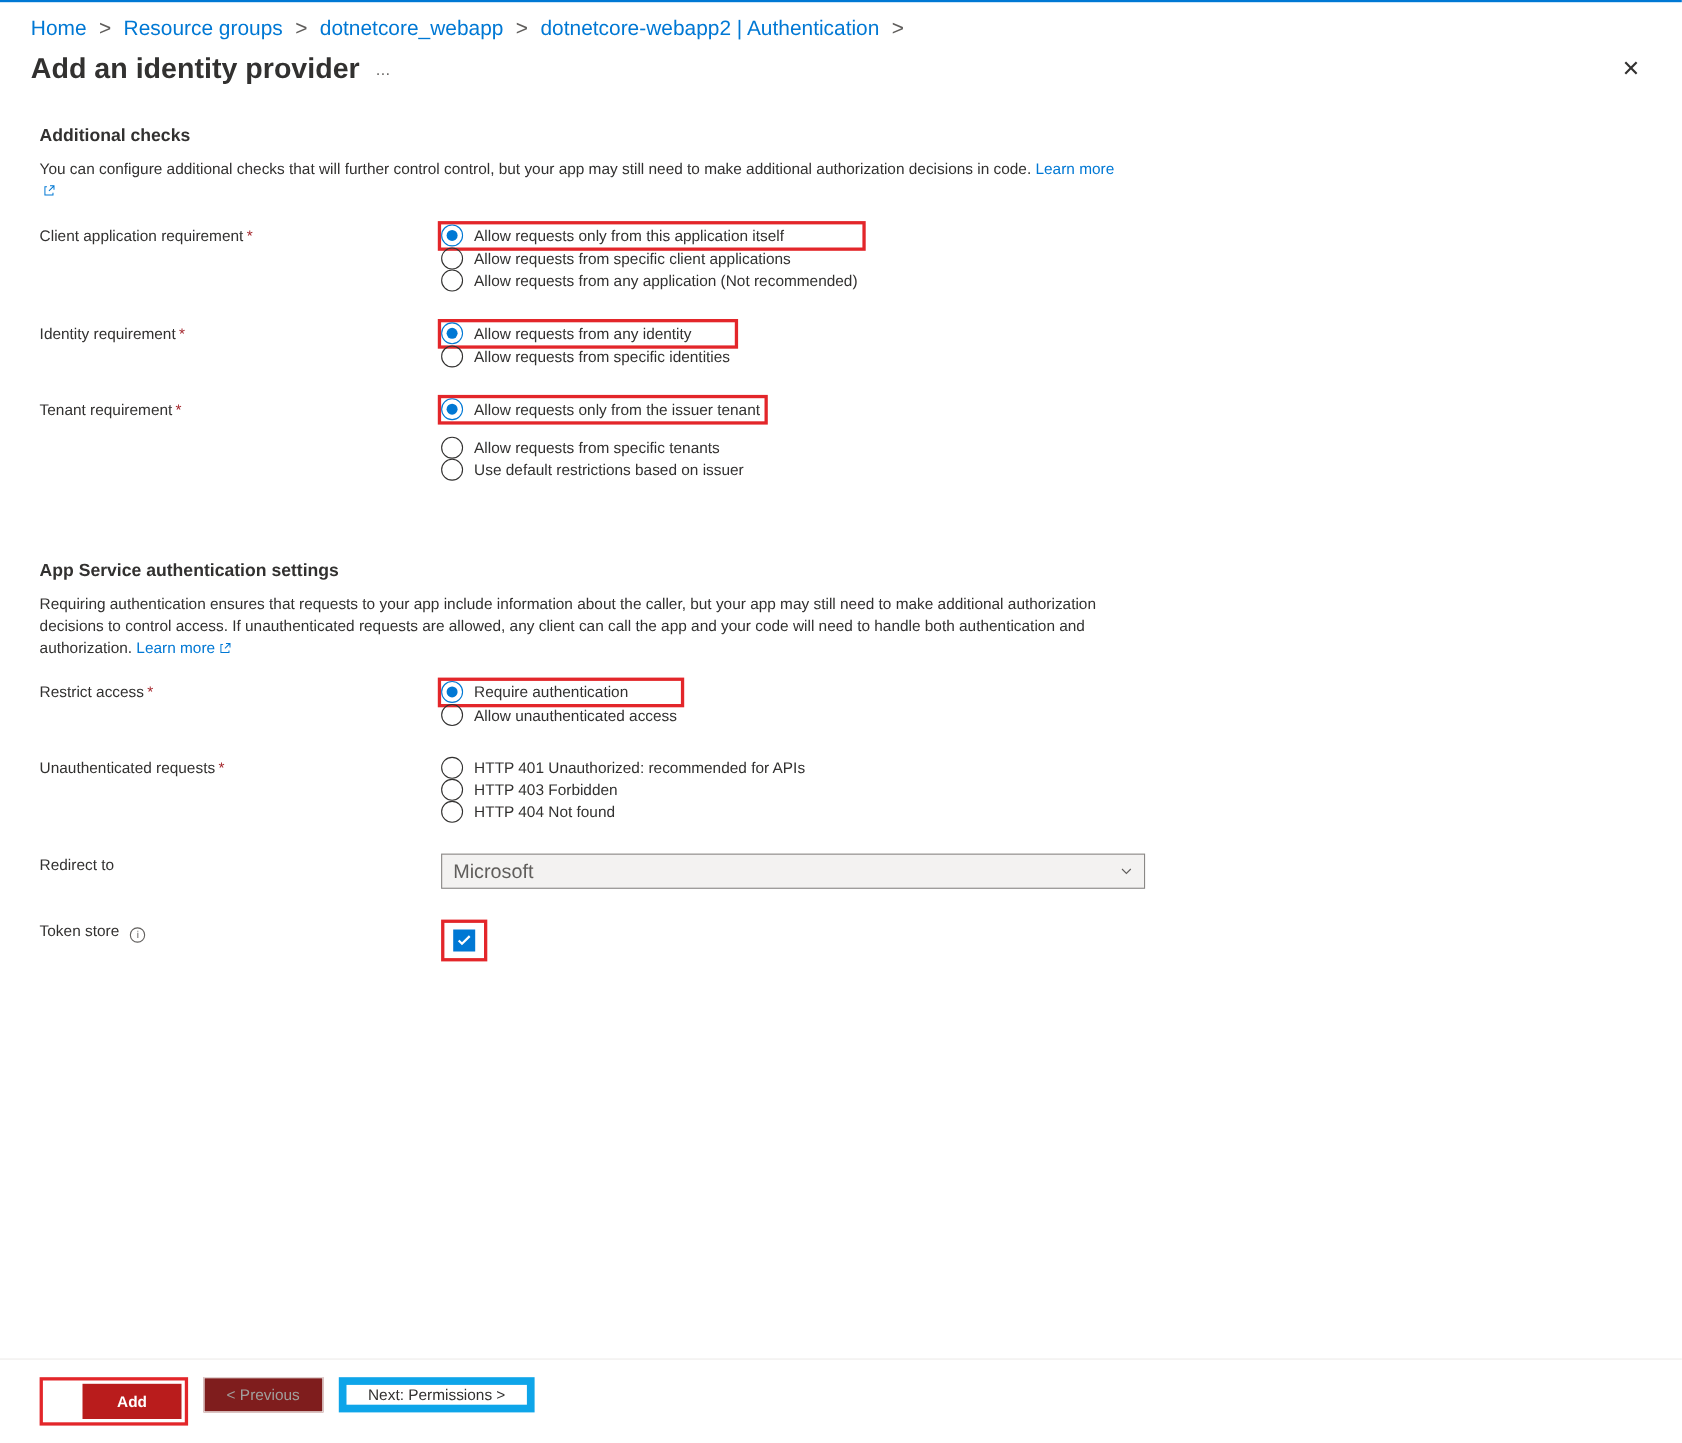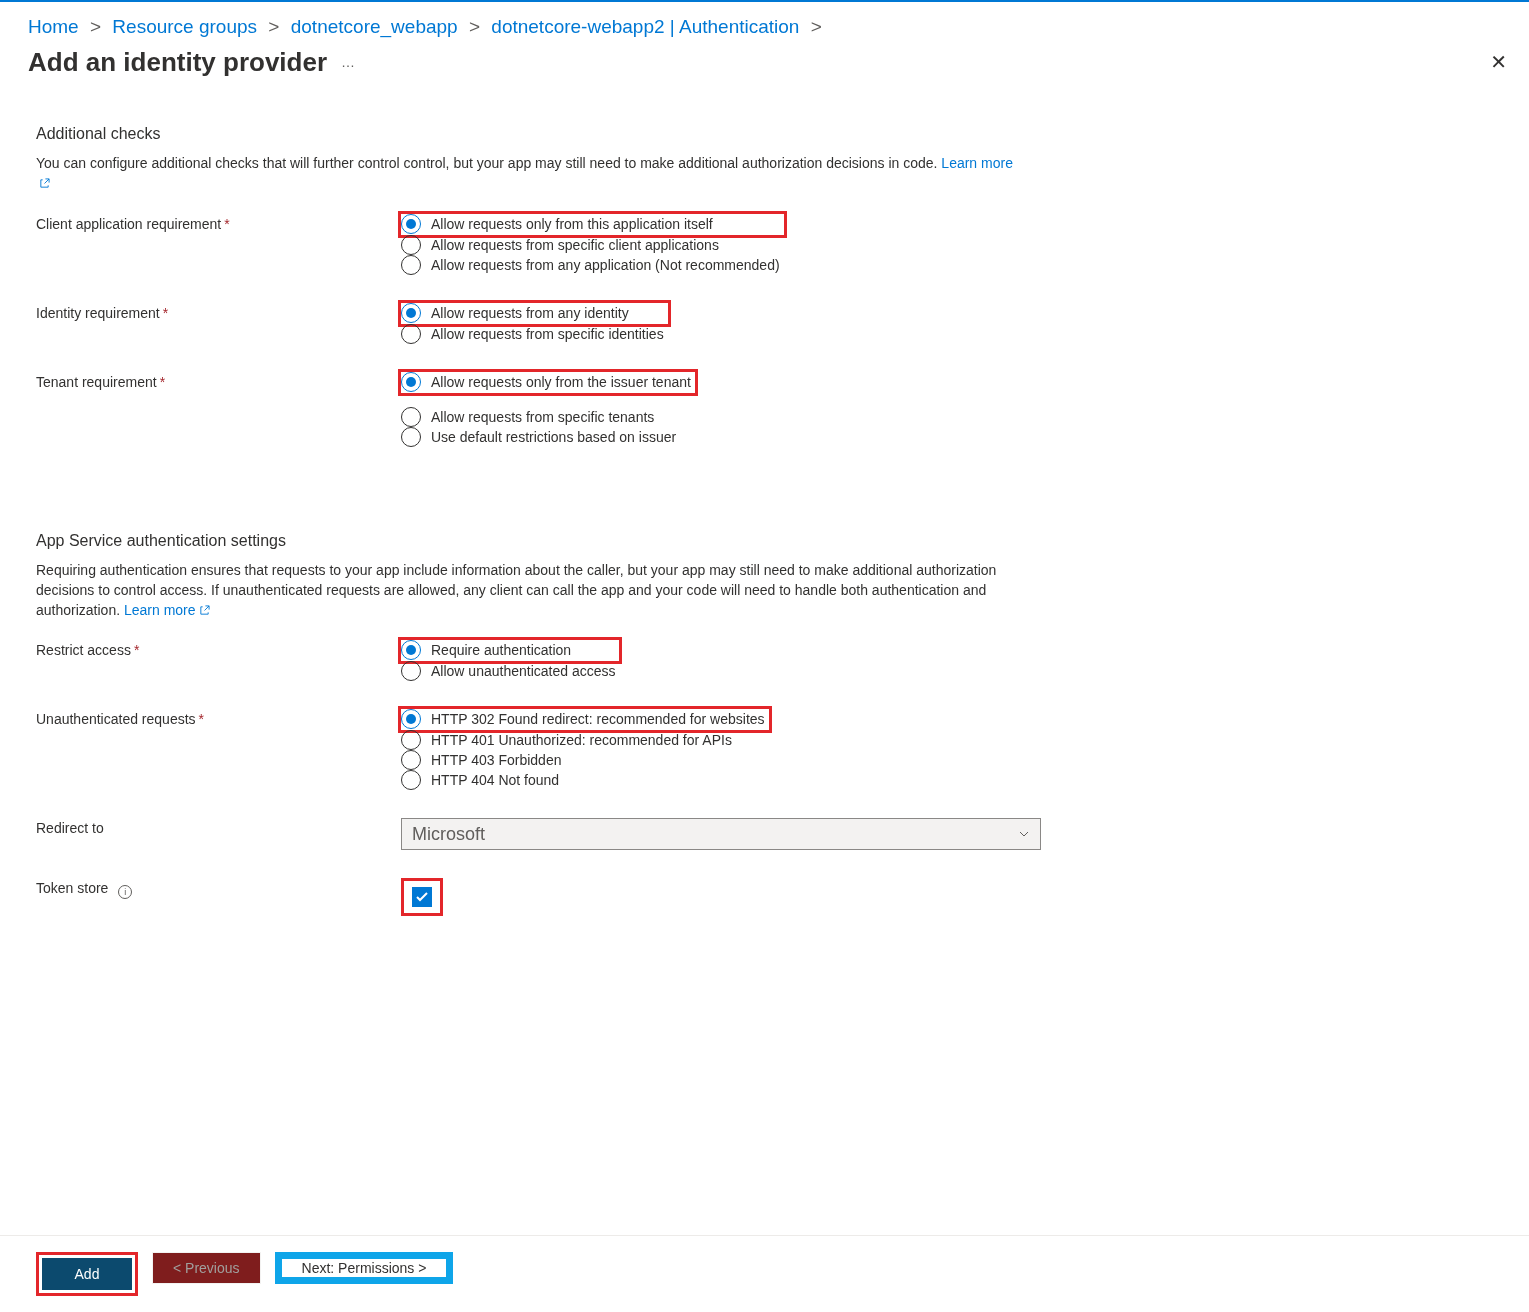--- a/index.html
+++ b/index.html
@@ -15,39 +15,39 @@
     .top-border { height: 2px; background: #0078d4; }
     .breadcrumb {
       padding: 14px 28px 8px 28px;
       font-size: 19px;
     }
     .breadcrumb a { color: #0078d4; text-decoration: none; }
     .bc-sep { color: #605e5c; margin: 0 6px; }
     .page-header {
       display: flex;
       align-items: center;
-      padding: 0 12px 18px 28px;
+      padding: 0 28px 18px 28px;
     }
     .page-title {
       font-size: 26px;
       font-weight: 600;
       color: #323130;
       margin-right: 14px;
     }
     .ellipsis { color: #605e5c; font-size: 14px; letter-spacing: 1px; }
     .close-x {
       margin-left: auto;
       font-size: 20px;
       font-weight: 300;
       color: #323130;
       cursor: pointer;
       padding: 4px 10px;
     }
     .content { padding: 12px 36px 110px 36px; max-width: 1100px; }
-    h2.section { font-size: 16px; font-weight: 400; margin-bottom: 10px; margin-top: 17px; }
+    h2.section { font-size: 16px; font-weight: 700; margin-bottom: 10px; margin-top: 6px; }
     .section-desc { font-size: 14px; color: #323130; line-height: 1.45; margin-bottom: 20px; max-width: 990px; }
     .link { color: #0078d4; text-decoration: none; }
     .ext-icon {
       display: inline-block;
       width: 11px; height: 11px;
       margin-left: 3px;
       vertical-align: -1px;
     }
     .ext-icon svg { width: 11px; height: 11px; }
     .field-row { display: flex; align-items: flex-start; margin-bottom: 28px; }
@@ -115,21 +115,21 @@
       background: #fff;
     }
     .btn {
       height: 32px;
       padding: 0 20px;
       font-size: 14px;
       display: flex; align-items: center; justify-content: center;
       cursor: pointer;
       min-width: 90px;
     }
-    .btn-primary { background: #0c4a6e; color: #fff; font-weight: 400; border: none; }
+    .btn-primary { background: #b91c1c; color: #fff; font-weight: 700; border: none; margin-left: 33px; }
     .btn-primary-wrap { border: 3px solid #e3262a; padding: 3px; }
     .btn-secondary { background: #fff; color: #323130; border: 7px solid #0ea5e9; }
     .btn-disabled { background: #7f1d1d; color: #a19f9d; border: 1px solid #f3f2f1; }
   </style>
 </head>
 <body>
 
 <div class="top-border"></div>
 
 <nav class="breadcrumb">
@@ -256,28 +256,20 @@
         <span>Allow unauthenticated access</span>
       </label>
     </div>
   </div>
 
   <div class="field-row">
     <div class="field-label">
       <span>Unauthenticated requests</span><span class="req">*</span>
     </div>
     <div class="radio-group">
-      <span class="highlight-red">
-        <label class="radio-item">
-          <span class="radio-circle selected">
-              <span class="radio-dot"></span>
-            </span>
-          <span>HTTP 302 Found redirect: recommended for websites</span>
-        </label>
-      </span>
       <label class="radio-item">
         <span class="radio-circle"></span>
         <span>HTTP 401 Unauthorized: recommended for APIs</span>
       </label>
       <label class="radio-item">
         <span class="radio-circle"></span>
         <span>HTTP 403 Forbidden</span>
       </label>
       <label class="radio-item">
         <span class="radio-circle"></span>

